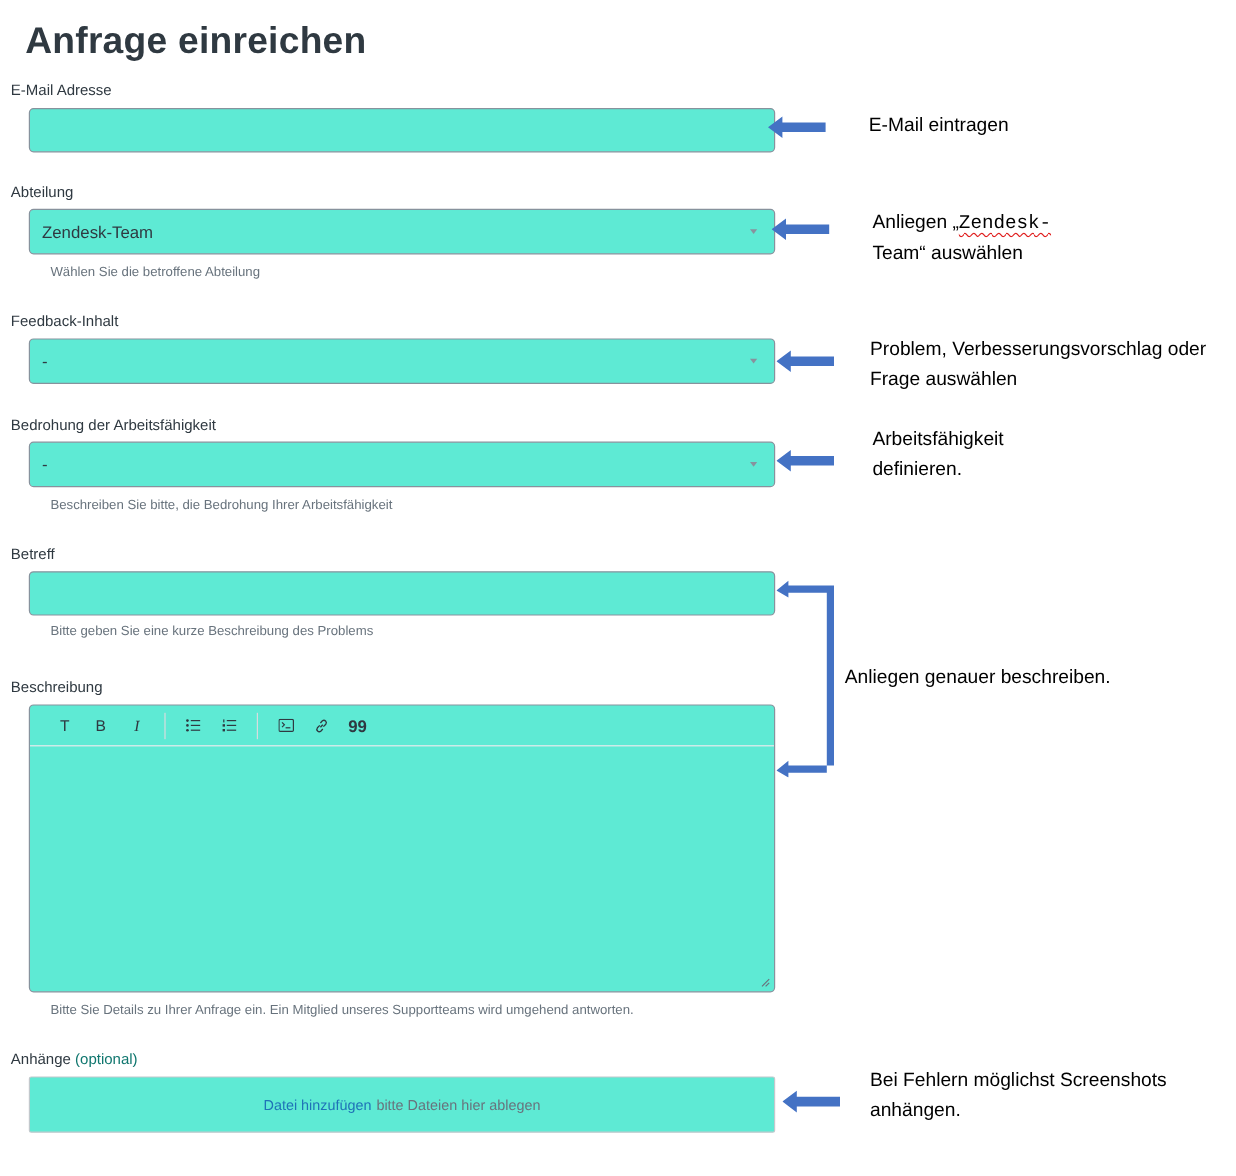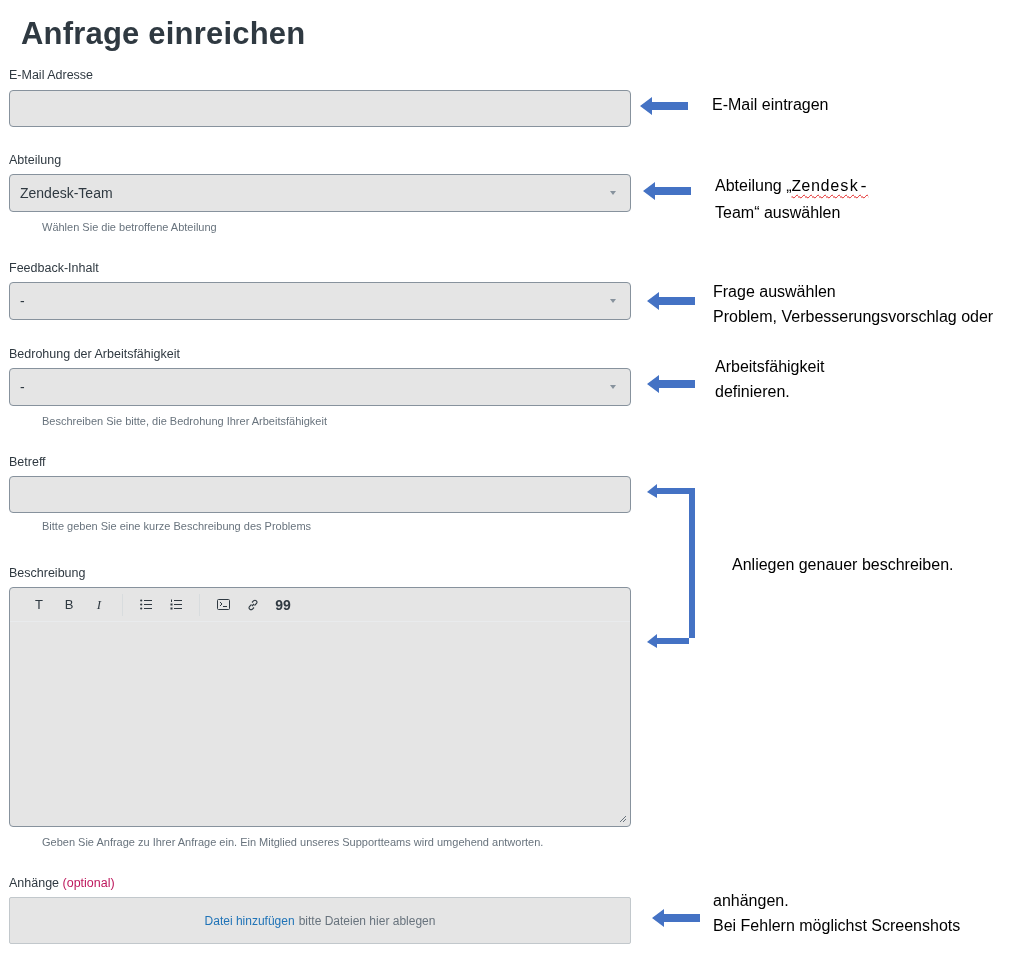--- a/index.html
+++ b/index.html
@@ -1,41 +1,41 @@
 <!DOCTYPE html>
 <html><head>
 <meta charset="utf-8">
 <style>
   html, body { margin: 0; padding: 0; background: #ffffff; }
   body { width: 1030px; height: 980px; position: relative; overflow: hidden;
          font-family: "Liberation Sans", sans-serif; color: #2f3941; }
   .title { position: absolute; left: 9px; top: 4px; font-size: 31px; font-weight: bold;
            color: #2f3941; margin: 12px; letter-spacing: 0.2px; }
   .label { position: absolute; left: 9px; font-size: 12.5px; color: #2f3941; }
-  .label .opt { color: #be185d; }
+  .label .opt { color: #0f766e; }
   .hint { position: absolute; left: 9px; font-size: 11px; color: #68737d; margin-left: 33px; }
-  .field { position: absolute; left: 9px; width: 622px; border: 1px solid #87929d;
-           border-radius: 4px; background: #e5e5e5; box-sizing: border-box; }
+  .field { position: absolute; left: 24px; width: 622px; border: 1px solid #87929d;
+           border-radius: 4px; background: #5eead4; box-sizing: border-box; }
   .field.input { height: 37px; }
   .select { height: 38px; display: flex; align-items: center; padding: 0 10px; cursor: pointer; }
   .select .val { font-size: 14px; color: #2f3941; flex: 1; }
   .select .caret { width: 0; height: 0; border-left: 3px solid transparent;
                    border-right: 3px solid transparent; border-top: 4px solid #87929d; margin-right: 4px; }
   .editor { top: 587px; height: 240px; }
   .toolbar { height: 33px; border-bottom: 1px solid #e9ebed; display: flex; align-items: center;
              padding-left: 14px; }
   .tb-btn { width: 30px; height: 24px; display: flex; align-items: center; justify-content: center;
             font-size: 13px; color: #2f3941; cursor: pointer; }
   .tb-sep { width: 1px; height: 22px; background: #d8dcde; margin: 0 8px; }
   .resize { position: absolute; right: 3px; bottom: 3px; width: 8px; height: 8px; }
   .dropzone { top: 897px; height: 47px; border-color: #c2c8cc; border-radius: 2px;
               display: flex; align-items: center; justify-content: center; font-size: 12px; color: #68737d; }
   .dropzone .link { color: #1f73b7; cursor: pointer; margin-right: 4px; }
   .annot { position: absolute; font-family: "Liberation Sans", sans-serif; font-size: 16px;
-           color: #000; line-height: 25px; }
+           color: #000; line-height: 25px; margin-left: 12px; }
   .squiggle { text-decoration: underline wavy #e02020; text-decoration-thickness: 1px; text-underline-offset: 3px; font-family: Liberation Mono, monospace; }
   .arrow { position: absolute; }
 </style>
 </head>
 <body>
 
 <h1 class="title">Anfrage einreichen</h1>
 
 <div class="label" style="top:68px">E-Mail Adresse</div>
 <input class="field input" style="top: 90px; padding: 0px 10px; font-size: 14px; outline: none;" type="text" value="">
@@ -113,21 +113,21 @@
       </svg>
     </div>
     <div class="tb-btn">
       <span style="font-size:14px; font-weight:bold;">99</span>
     </div>
   </div>
   <svg class="resize" viewBox="0 0 8 8">
     <path d="M1 7 L7 1 M4 7 L7 4" stroke="#68737d" stroke-width="1"></path>
   </svg>
 </div>
-<div class="hint" style="top:836px">Geben Sie Anfrage zu Ihrer Anfrage ein. Ein Mitglied unseres Supportteams wird umgehend antworten.</div>
+<div class="hint" style="top:836px">Bitte Sie Details zu Ihrer Anfrage ein. Ein Mitglied unseres Supportteams wird umgehend antworten.</div>
 
 <div class="label" style="top:876px">
   <span>Anhänge</span>
   <span class="opt">(optional)</span>
 </div>
 <div class="field dropzone">
   <span class="link">Datei hinzufügen</span>
   <span>bitte Dateien hier ablegen</span>
 </div>
 
@@ -145,28 +145,28 @@
 </svg>
 <svg class="arrow" style="left:647px; top:482px" width="52" height="166">
   <polygon points="0,10 10,2 10,6 48,6 48,156 10,156 10,152 0,160 10,166 10,162 42,162 42,12 10,12 10,16" fill="#4472c4"></polygon>
 </svg>
 <svg class="arrow" style="left:652px; top:907px" width="52" height="22">
   <polygon points="0,11 12,2 12,7 48,7 48,15 12,15 12,20" fill="#4472c4"></polygon>
 </svg>
 
 <div class="annot" style="left:712px; top:92px">E-Mail eintragen</div>
 <div class="annot" style="left:715px; top:173px">
-  <div><span>Abteilung „</span><span class="squiggle">Zendesk-</span></div>
+  <div><span>Anliegen „</span><span class="squiggle">Zendesk-</span></div>
   <div>Team“ auswählen</div>
 </div>
 <div class="annot" style="left:713px; top:279px">
+  <div>Problem, Verbesserungsvorschlag oder</div>
   <div>Frage auswählen</div>
-  <div>Problem, Verbesserungsvorschlag oder</div>
 </div>
 <div class="annot" style="left:715px; top:354px">
   <div>Arbeitsfähigkeit</div>
   <div>definieren.</div>
 </div>
-<div class="annot" style="left:732px; top:552px">Anliegen genauer beschreiben.</div>
+<div class="annot" style="left:692px; top:552px">Anliegen genauer beschreiben.</div>
 <div class="annot" style="left:713px; top:888px">
+  <div>Bei Fehlern möglichst Screenshots</div>
   <div>anhängen.</div>
-  <div>Bei Fehlern möglichst Screenshots</div>
 </div>
 
 </body></html>

